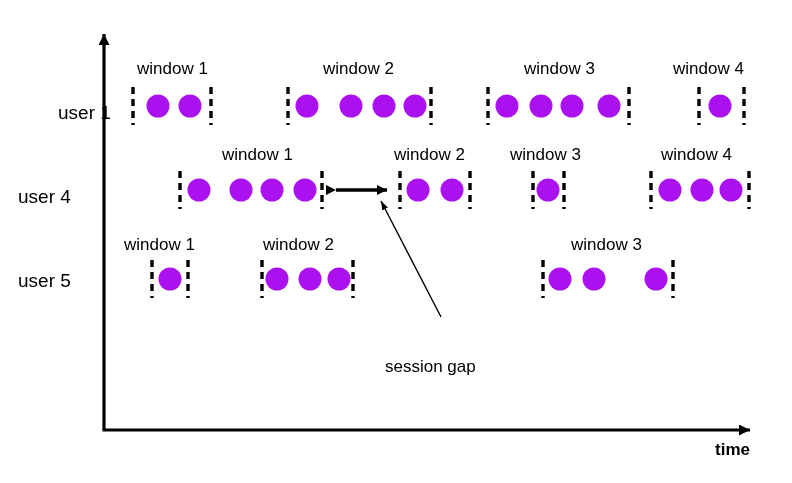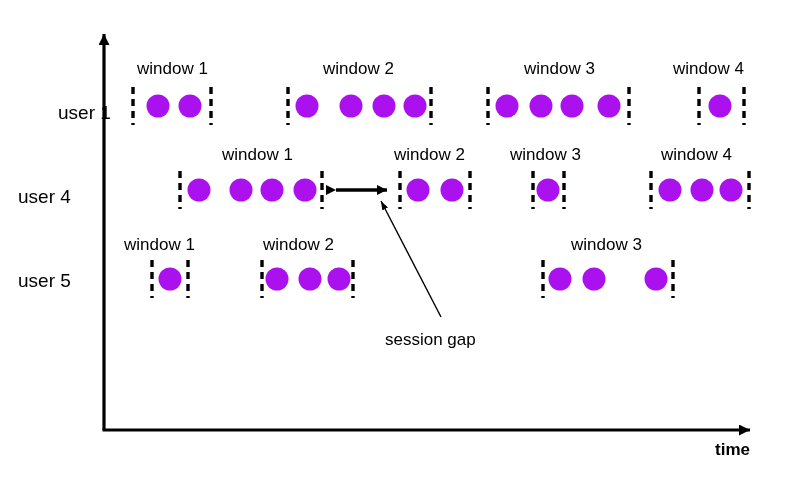--- a/index.html
+++ b/index.html
@@ -36,20 +36,21 @@
     font-size: 19px;
   }
   .window-label {
     font-size: 17px;
   }
   .axis-label {
     font-size: 17px;
   }
   .gap-label {
     font-size: 17px;
+    margin-top: 27px;
   }
   .watermark {
     position: absolute;
     font-family: "Liberation Sans", sans-serif;
     font-size: 15px;
     color: #c8c8c8;
     white-space: nowrap;
     line-height: 1;
   }
 </style>

